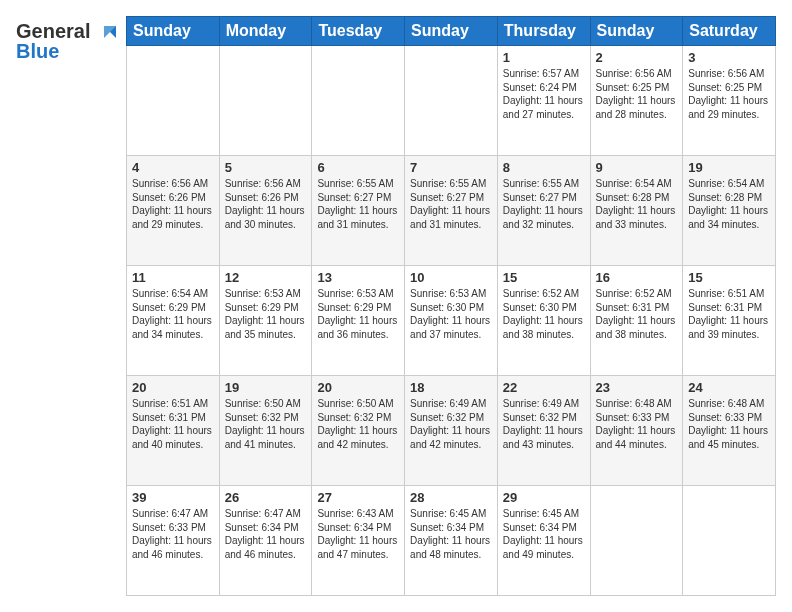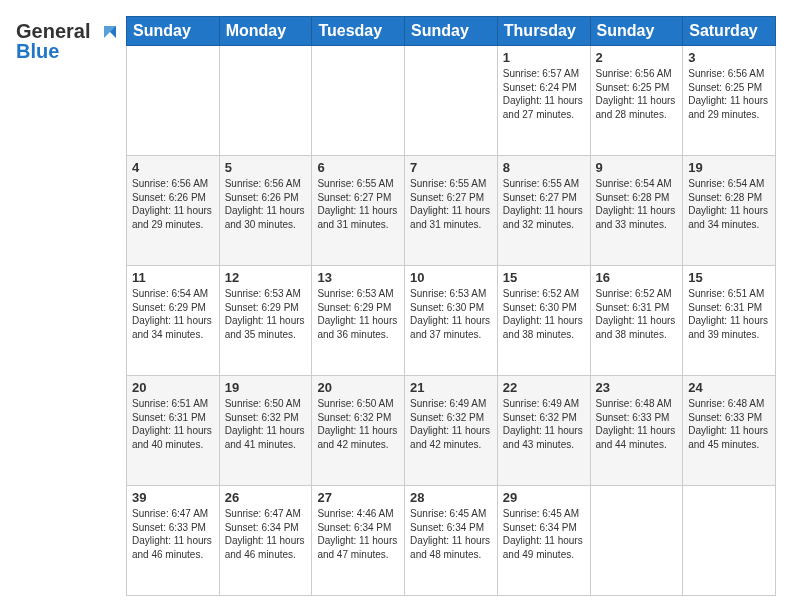--- a/index.html
+++ b/index.html
@@ -263,21 +263,21 @@
 and 41 minutes.</div>
           </td>
           <td class="cell">
             <div class="cell-date">20</div>
             <div class="cell-info" style="white-space: pre-line;">Sunrise: 6:50 AM
 Sunset: 6:32 PM
 Daylight: 11 hours
 and 42 minutes.</div>
           </td>
           <td class="cell">
-            <div class="cell-date">21</div>
+            <div class="cell-date">18</div>
             <div class="cell-info" style="white-space: pre-line;">Sunrise: 6:49 AM
 Sunset: 6:32 PM
 Daylight: 11 hours
 and 42 minutes.</div>
           </td>
           <td class="cell">
             <div class="cell-date">22</div>
             <div class="cell-info" style="white-space: pre-line;">Sunrise: 6:49 AM
 Sunset: 6:32 PM
 Daylight: 11 hours
@@ -308,21 +308,21 @@
           </td>
           <td class="cell">
             <div class="cell-date">26</div>
             <div class="cell-info" style="white-space: pre-line;">Sunrise: 6:47 AM
 Sunset: 6:34 PM
 Daylight: 11 hours
 and 46 minutes.</div>
           </td>
           <td class="cell">
             <div class="cell-date">27</div>
-            <div class="cell-info" style="white-space: pre-line;">Sunrise: 4:46 AM
+            <div class="cell-info" style="white-space: pre-line;">Sunrise: 6:43 AM
 Sunset: 6:34 PM
 Daylight: 11 hours
 and 47 minutes.</div>
           </td>
           <td class="cell">
             <div class="cell-date">28</div>
             <div class="cell-info" style="white-space: pre-line;">Sunrise: 6:45 AM
 Sunset: 6:34 PM
 Daylight: 11 hours
 and 48 minutes.</div>

